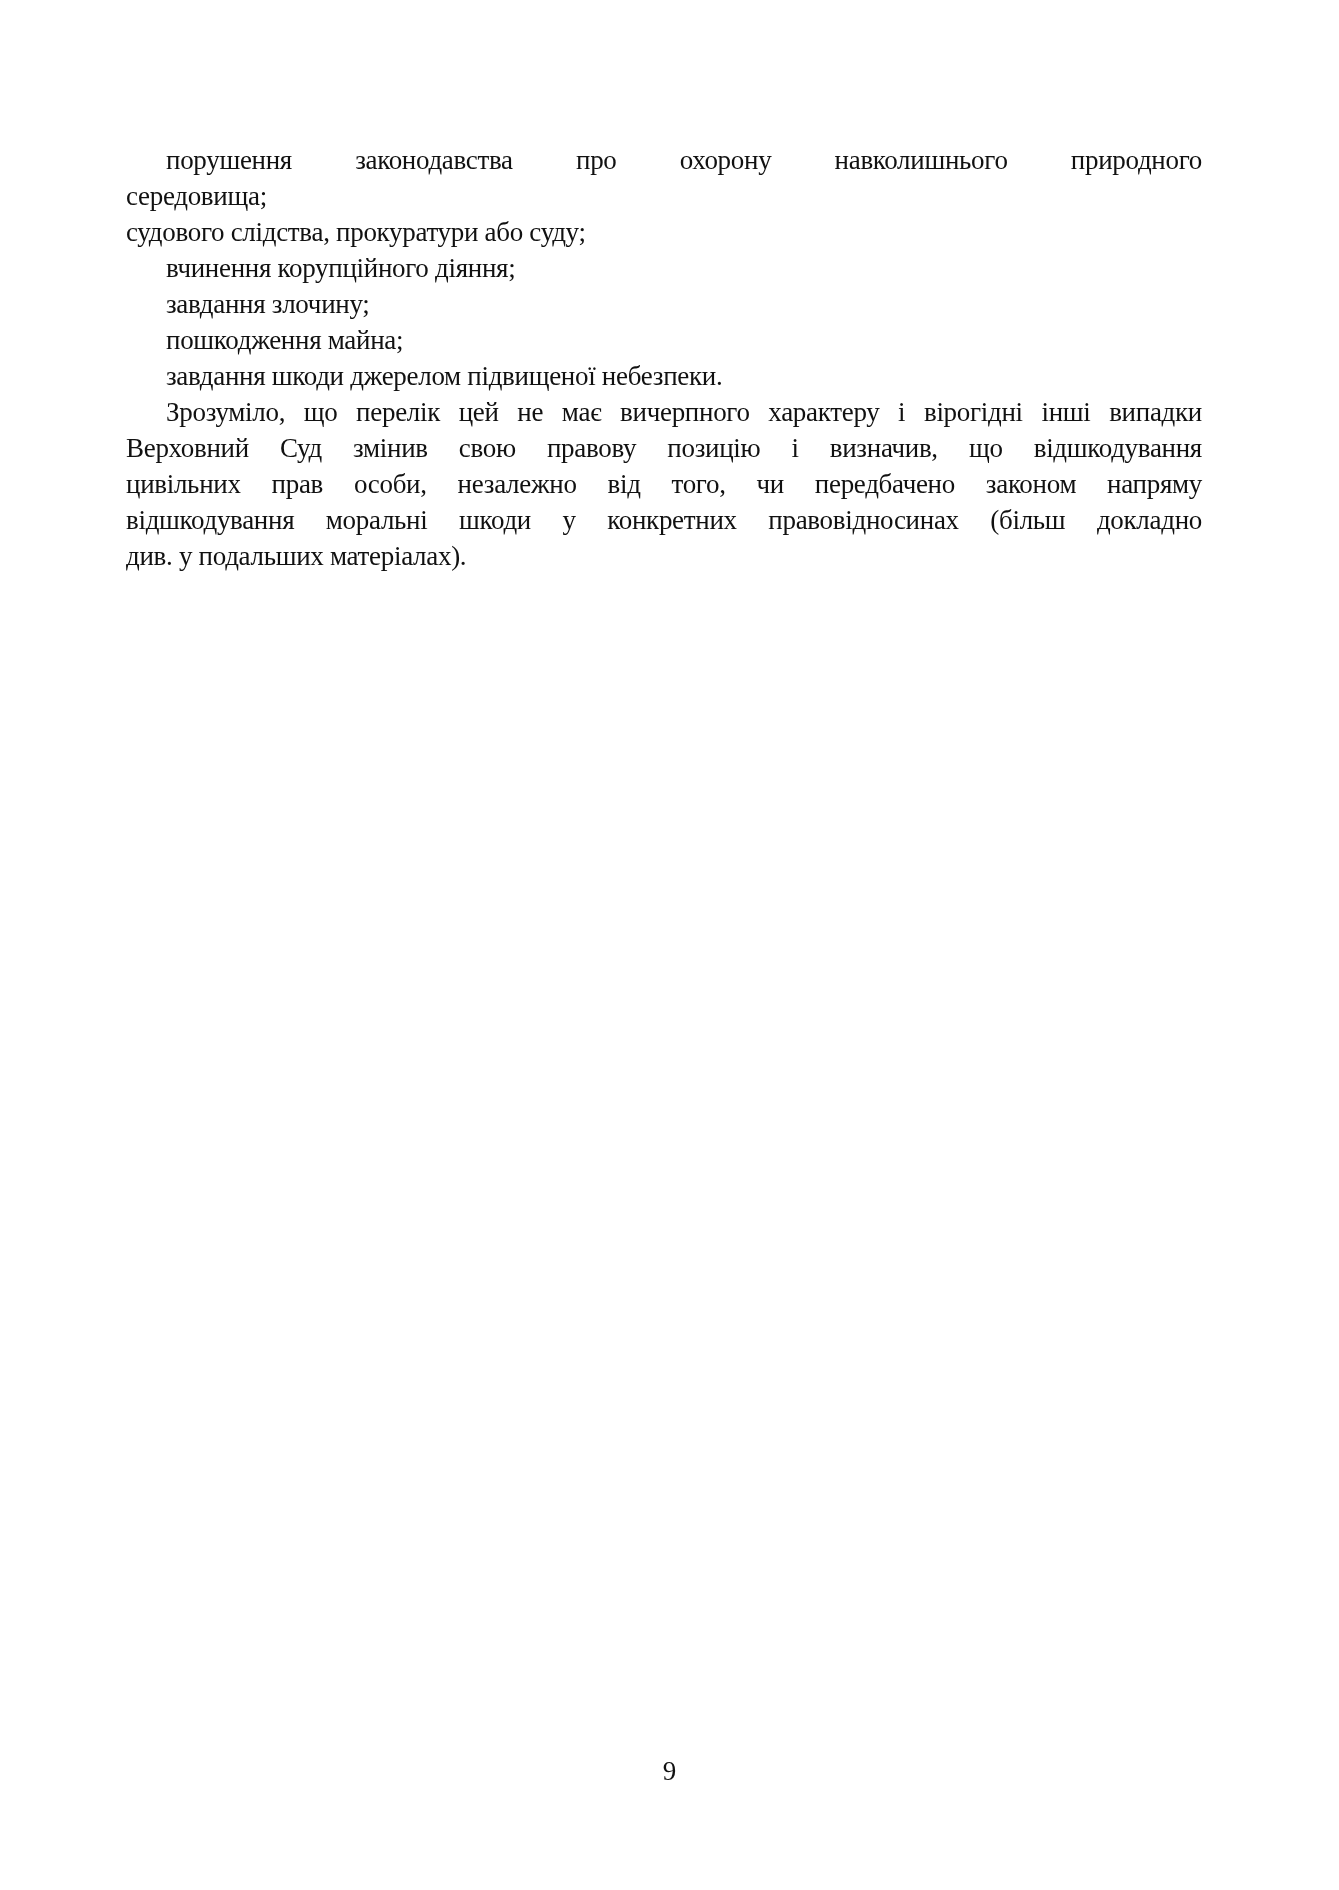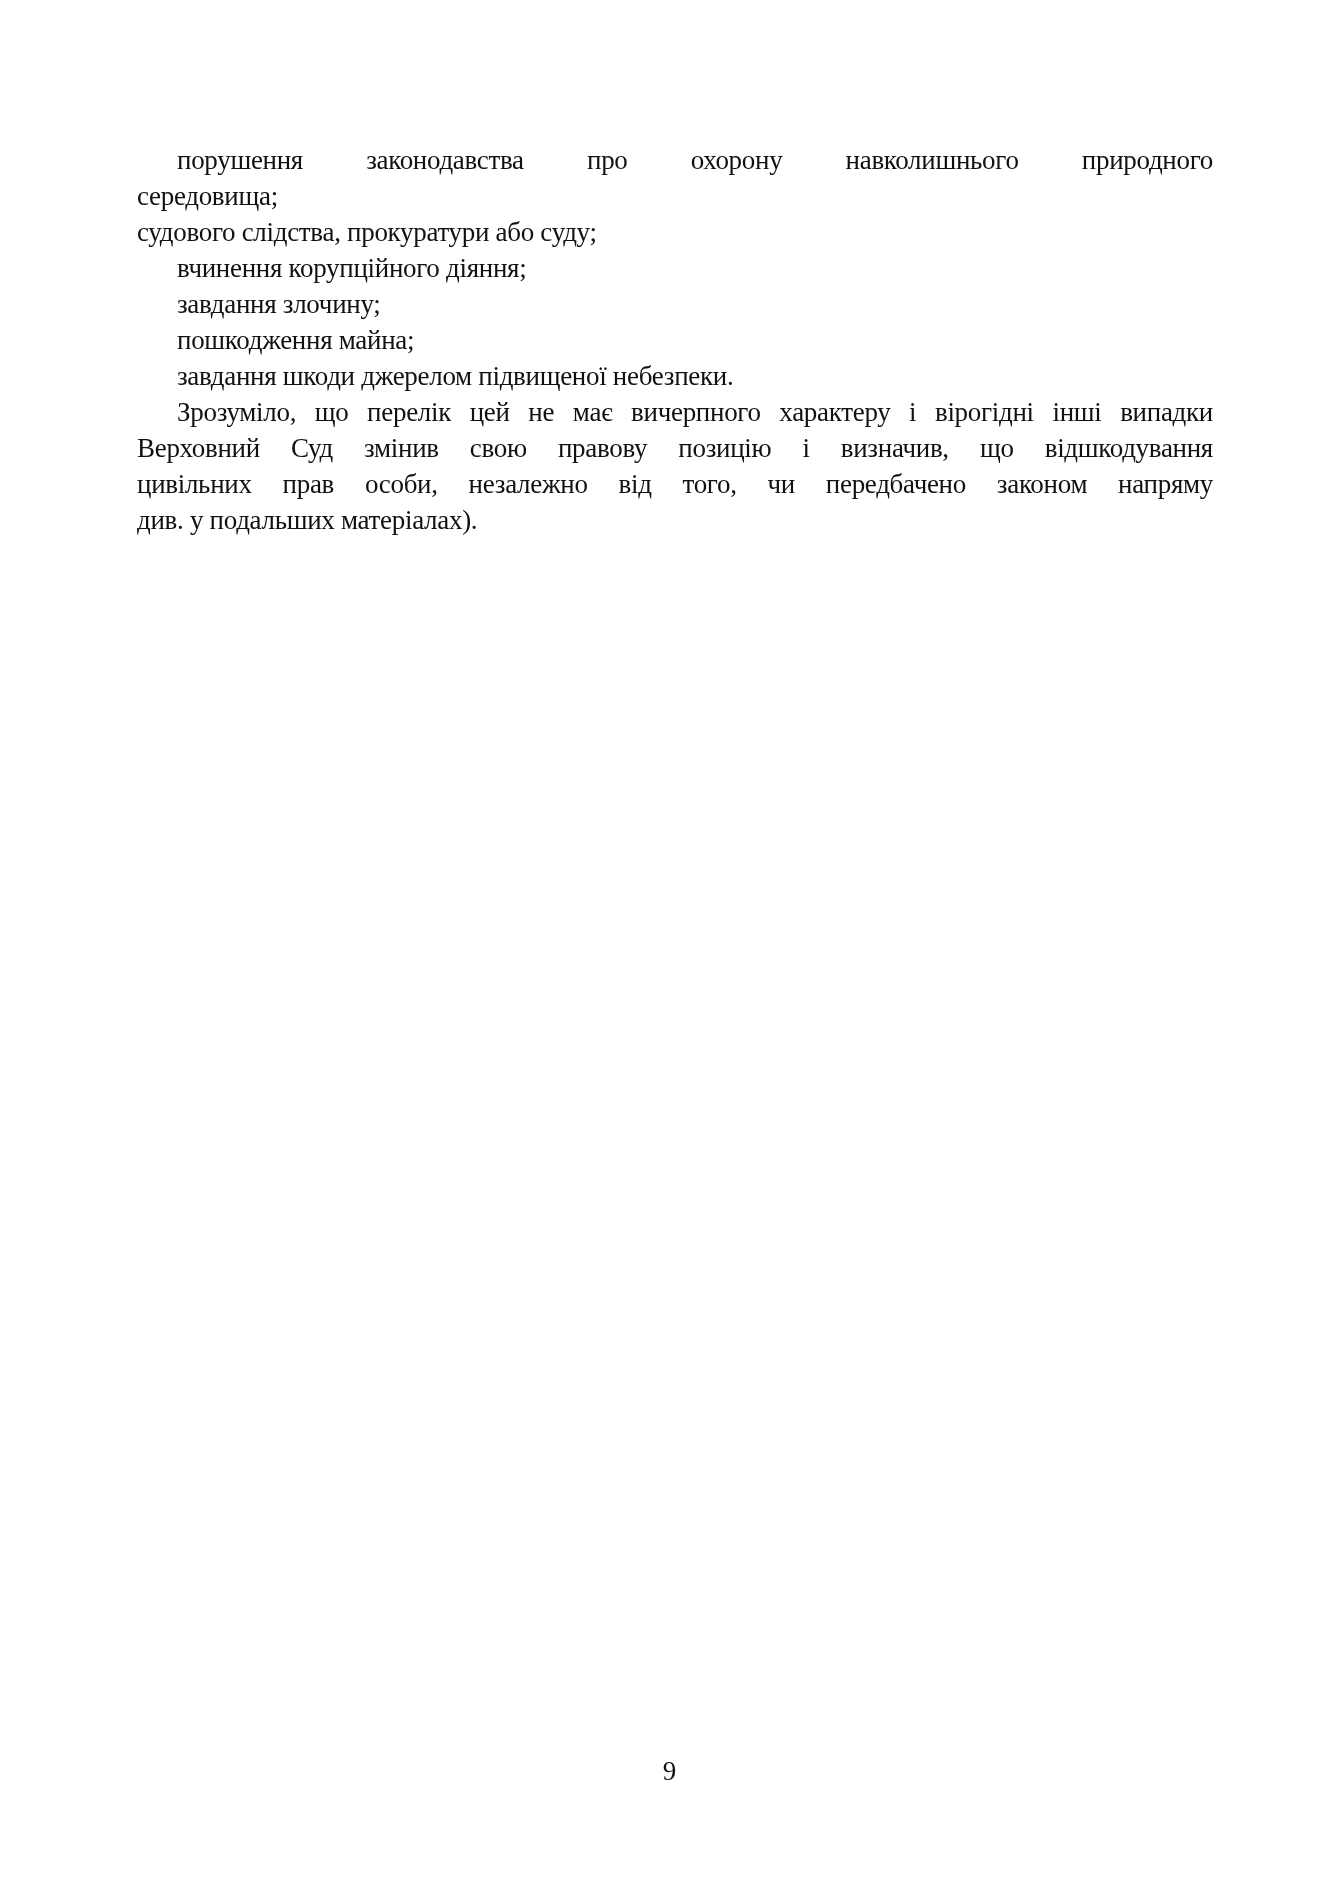--- a/index.html
+++ b/index.html
@@ -6,21 +6,21 @@
     body {
       width: 1339px;
       height: 1890px;
       position: relative;
       overflow: hidden;
       font-family: "Liberation Serif", serif;
       color: #111111;
     }
     .page-body {
       position: absolute;
-      left: 137px;
+      left: 126px;
       top: 142px;
       width: 1076px;
     }
     .line {
       font-size: 27px;
       line-height: 36px;
       height: 36px;
       white-space: nowrap;
       text-align-last: justify;
       text-align: justify;
@@ -65,18 +65,19 @@
   </div>
 
   <div>
     <div class="line indent last">завдання шкоди джерелом підвищеної небезпеки.</div>
   </div>
 
   <div>
     <div class="line indent">Зрозуміло, що перелік цей не має вичерпного характеру і вірогідні інші випадки</div>
     <div class="line">Верховний Суд змінив свою правову позицію і визначив, що відшкодування</div>
     <div class="line">цивільних прав особи, незалежно від того, чи передбачено законом напряму</div>
+    <div class="line">відшкодування моральні шкоди у конкретних правовідносинах (більш докладно</div>
     <div class="line last">див. у подальших матеріалах).</div>
   </div>
 
 </div>
 
 <div class="page-number">9</div>
 
 </body></html>

